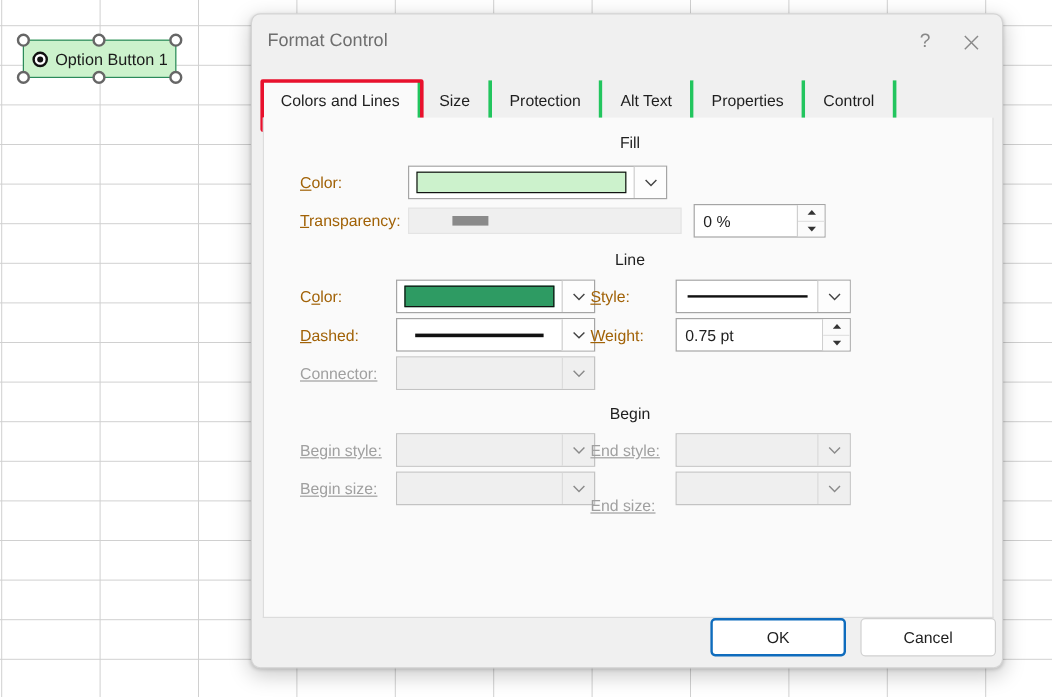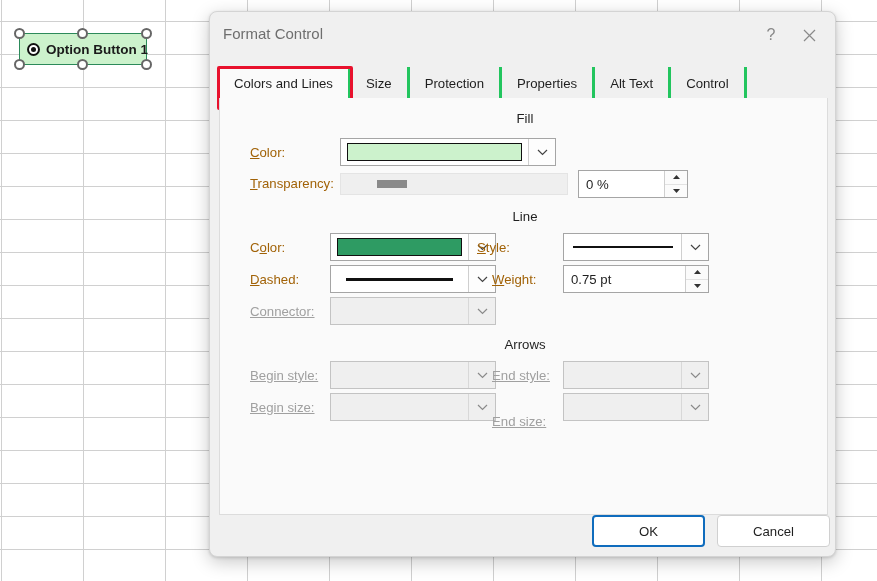--- a/index.html
+++ b/index.html
@@ -24,21 +24,21 @@
       linear-gradient(to right, #d0d0d0 1px, transparent 1px),
       linear-gradient(to bottom, #d0d0d0 1px, transparent 1px);
     background-size: 82px 33px;
     background-position: 1px -12px;
   }
 
   
   .opt-wrap {
     position: absolute;
     left: 14px; top: 28px;
-    width: 138px; height: 42px; font-weight: bold;
+    width: 138px; height: 42px;
   }
   .opt-box {
     position: absolute;
     left: 5px; top: 5px;
     width: 128px; height: 32px;
     background: #ccf2cc;
     border: 1px solid #2c8a5a;
     box-sizing: border-box;
     display: flex;
     align-items: center;
@@ -338,22 +338,22 @@
         <svg width="13" height="13" viewBox="0 0 13 13" aria-hidden="true">
           <path d="M1 1 L12 12 M12 1 L1 12" stroke="#8a8a8a" stroke-width="1.2" fill="none"></path>
         </svg>
       </div>
     </div>
 
     <div class="tabstrip">
       <div class="tab active">Colors and Lines</div>
       <div class="tab">Size</div>
       <div class="tab">Protection</div>
+      <div class="tab">Alt Text</div>
       <div class="tab">Properties</div>
-      <div class="tab">Alt Text</div>
       <div class="tab">Control</div>
     </div>
     <div class="tab-highlight" style="border-color: rgb(232, 17, 45);"></div>
 
     <div class="panel">
 
       <div class="group-head" style="top:13px;">
         <span>Fill</span>
         <span class="rule"></span>
       </div>
@@ -406,21 +406,21 @@
         <div class="face">
           <span class="swatch" id="line-swatch" style="background: rgb(46, 155, 99);"></span>
         </div>
         <div class="arrowbox">
           <svg class="chev" width="11" height="7" viewBox="0 0 11 7" aria-hidden="true">
             <path d="M1 1 L5.5 5.5 L10 1" stroke="#444" stroke-width="1.2" fill="none"></path>
           </svg>
         </div>
       </div>
 
-      <div class="lbl" style="left:257px; top:142px;">
+      <div class="lbl" style="left:272px; top:142px;">
         <u>S</u>tyle:
       </div>
       <div class="combo" style="left:343px; top:135px; width:146px;">
         <div class="face">
           <span class="lineprev">
             <i style="width:100px;height:1.4px;"></i>
           </span>
         </div>
         <div class="arrowbox">
           <svg class="chev" width="11" height="7" viewBox="0 0 11 7" aria-hidden="true">
@@ -470,21 +470,21 @@
       <div class="combo disabled" style="left:110px; top:199px; width:166px;">
         <div class="face"></div>
         <div class="arrowbox">
           <svg class="chev" width="11" height="7" viewBox="0 0 11 7" aria-hidden="true">
             <path d="M1 1 L5.5 5.5 L10 1" stroke="#8a8a8a" stroke-width="1.2" fill="none"></path>
           </svg>
         </div>
       </div>
 
       <div class="group-head" style="top:239px;">
-        <span>Arrows</span>
+        <span>Begin</span>
         <span class="rule"></span>
       </div>
 
       <div class="lbl dim" style="left:30px; top:270px;">Begin style:</div>
       <div class="combo disabled" style="left:110px; top:263px; width:166px;">
         <div class="face"></div>
         <div class="arrowbox">
           <svg class="chev" width="11" height="7" viewBox="0 0 11 7" aria-hidden="true">
             <path d="M1 1 L5.5 5.5 L10 1" stroke="#8a8a8a" stroke-width="1.2" fill="none"></path>
           </svg>

